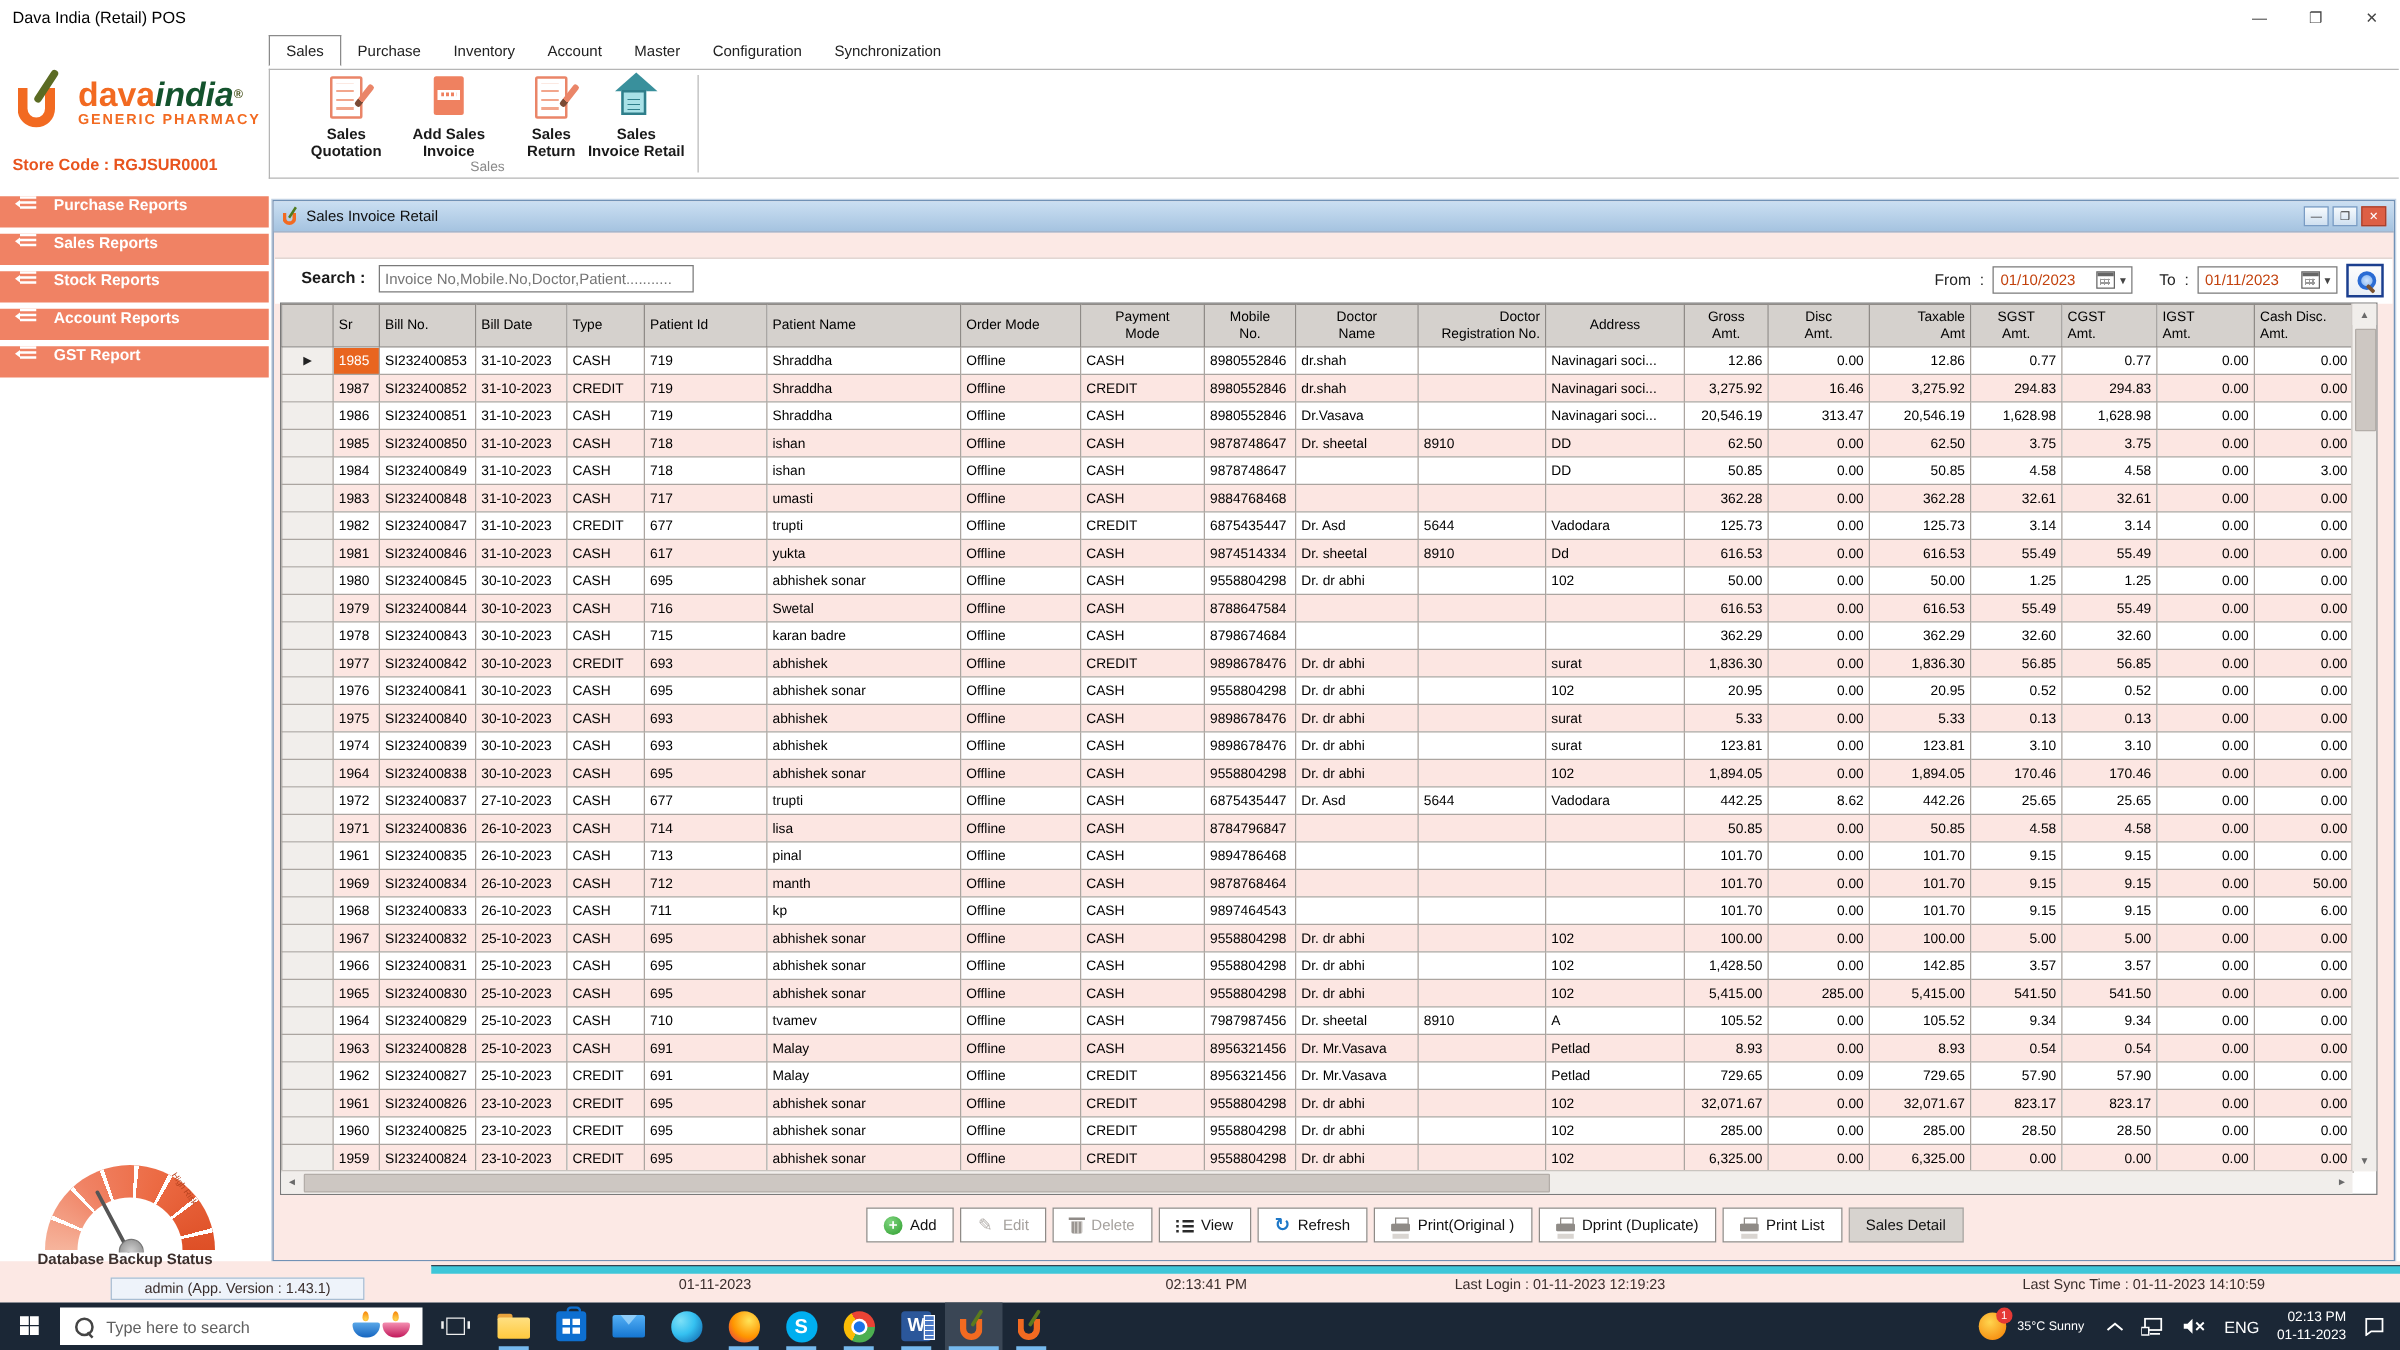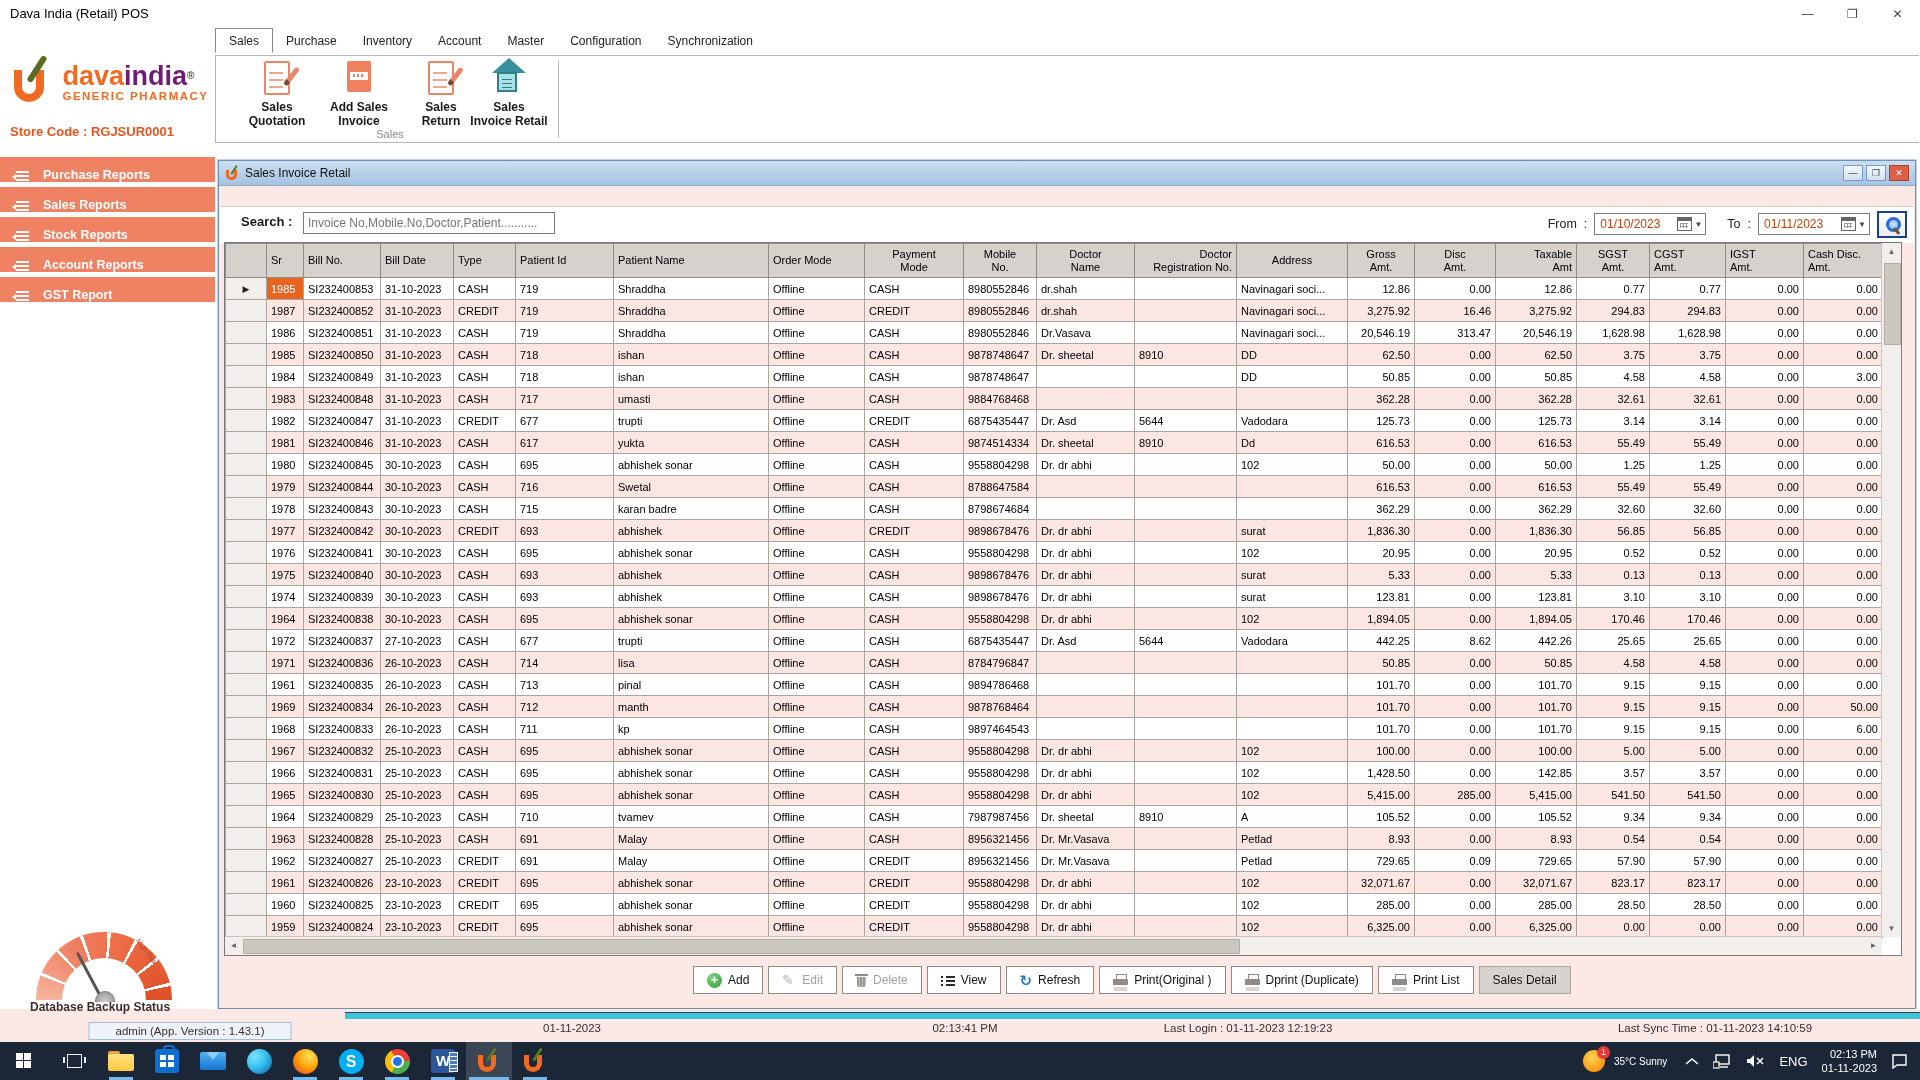--- a/index.html
+++ b/index.html
@@ -35,27 +35,27 @@
   #ribbon-sep{left:558px;top:60px;width:1px;height:78px;background:#b9b9b9;}
   #ribbon-group{left:300px;top:128px;width:180px;text-align:center;font-size:11px;color:#8a8a8a;}
 
   
   #brand{left:12px;top:56px;width:200px;height:70px;}
   .umark{position:relative;display:inline-block;width:44px;height:52px;vertical-align:middle;}
   .umark .cup{position:absolute;left:2px;top:14px;width:30px;height:32px;border:8px solid #F26A21;border-top:none;border-radius:0 0 20px 20px;box-sizing:border-box;}
   .umark .pestle{position:absolute;left:22px;top:-2px;width:6px;height:30px;background:#5B6B23;transform:rotate(33deg);border-radius:3px;}
   #brandtext{display:inline-block;vertical-align:middle;margin-left:2px;}
   #brandname{font-size:27px;font-weight:bold;letter-spacing:0px;line-height:26px;}
-  #brandname .p1{color:#F26A21;} #brandname .p2{color:#701a75;} #brandname .reg{font-size:10px;color:#4A541F;vertical-align:top;}
+  #brandname .p1{color:#F26A21;} #brandname .p2{color:#14532d;font-style:italic;} #brandname .reg{font-size:10px;color:#4A541F;vertical-align:top;}
   #tagline{font-size:11.5px;font-weight:bold;color:#F26A21;letter-spacing:1.5px;margin-top:1px;}
   #storecode{left:10px;top:124px;font-size:13px;font-weight:bold;color:#E8541E;}
 
   
   .side-item{position:absolute;left:0;width:215px;height:25px;background:#F08264;color:#fff;font-size:12.5px;font-weight:bold;
-             display:flex;align-items:flex-end;cursor:default;}
+             display:flex;align-items:flex-start;cursor:default;}
   .side-item .txt{margin-left:14px;}
   .licon{width:17px;height:11px;margin-left:12px;margin-right:0;position:relative;flex:0 0 auto;}
   .licon i{position:absolute;left:4px;width:13px;height:2px;background:#fff;}
   .licon i:nth-child(1){top:0;} .licon i:nth-child(2){top:4px;} .licon i:nth-child(3){top:8px;}
   .licon::before{content:"";position:absolute;left:0;top:3px;border-top:3px solid transparent;border-bottom:3px solid transparent;border-right:4px solid #fff;}
 
   
   #cwin{left:218px;top:160px;width:1698px;height:849px;background:#FCE9E5;border:1px solid #7191B5;box-sizing:border-box;box-shadow:0 0 0 1px #c2d2e4;}
   #cwin-title{position:absolute;left:0;top:0;right:0;height:24px;background:linear-gradient(#CBDFF2,#A5C3E0);border-bottom:1px solid #8FA8C4;
               display:flex;align-items:center;font-size:12px;color:#101010;}
@@ -1130,20 +1130,28 @@
 
 <div class="abs" id="taskbar">
   <div id="startbtn">
     <span class="winlogo2">
         <i></i>
         <i></i>
         <i></i>
         <i></i>
       </span>
   </div>
+  <div id="tsearch">
+    <span class="mag"></span>
+    <span class="ph">Type here to search</span>
+    <span class="diyas">
+      <span class="diya blue"></span>
+        <span class="diya pink"></span>
+    </span>
+  </div>
   <div id="taskview"></div>
   <div id="appicons">
       <div class="slot">
         <span class="g-folder"></span>
         <span class="runline"></span>
       </div>
       <div class="slot">
         <span class="g-store"></span>
       </div>
       <div class="slot">

